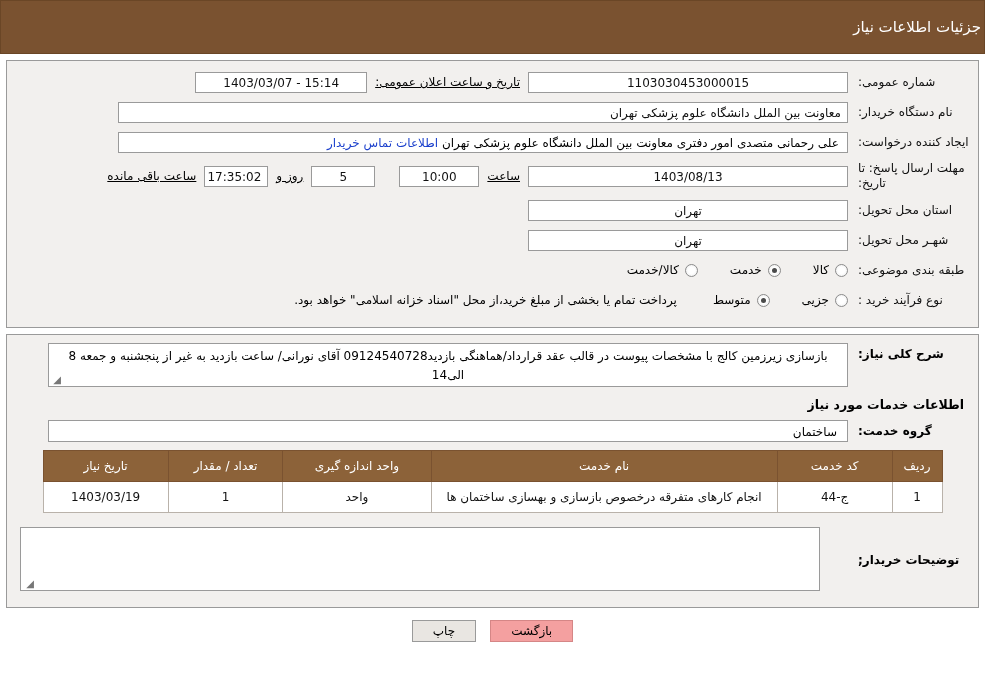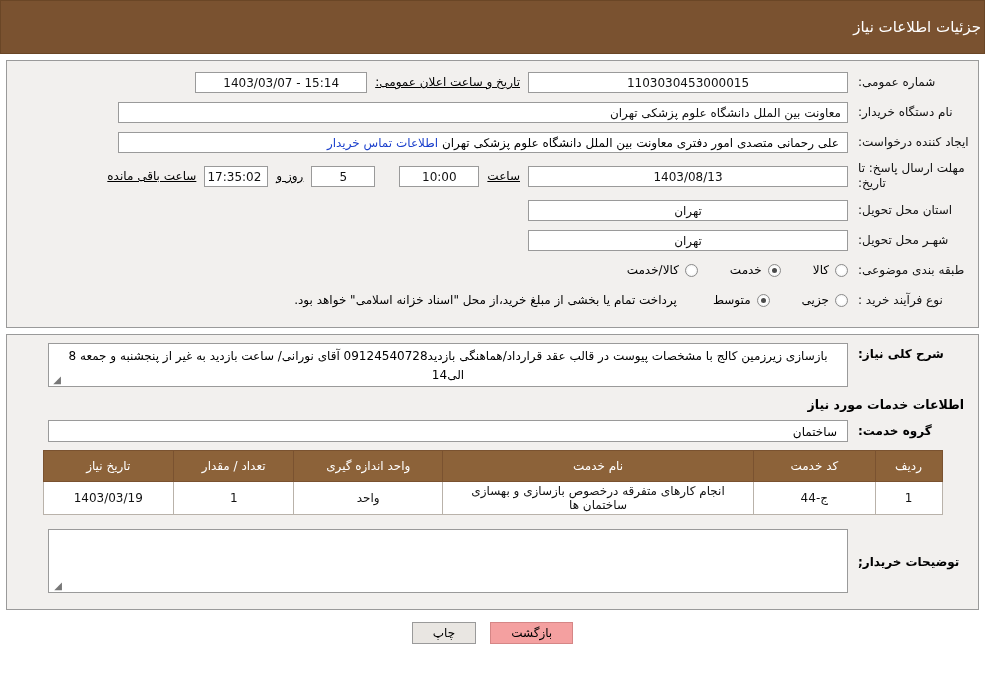--- a/index.html
+++ b/index.html
@@ -236,21 +236,21 @@
     margin: 8px auto 0 auto;
     font-size: 12px;
     background: #ffffff;
   }
   table.items th {
     background: #8c6239;
     color: #ffffff;
     font-weight: normal;
     border: 1px solid #7a5230;
     height: 26px;
-    padding: 2px 17px;
+    padding: 2px 8px;
     text-align: center;
     font-size: 12px;
   }
   table.items td {
     border: 1px solid #b9b2aa;
     height: 26px;
     padding: 2px 6px;
     text-align: center;
     background: #ffffff;
     color: #111;
@@ -260,20 +260,21 @@
   .col-name   { width: 380px; }
   .col-unit   { width: 150px; }
   .col-count  { width: 110px; }
   .col-date   { width: 116px; }
 
   
   .notes-row {
     display: flex;
     align-items: flex-start;
     margin: 14px 0 6px 0;
+    gap: 28px;
   }
   .notes-lbl {
     width: 112px;
     text-align: left;
     padding-left: 10px;
     font-weight: bold;
     font-size: 12px;
     padding-top: 26px;
     flex: 0 0 auto;
   }

